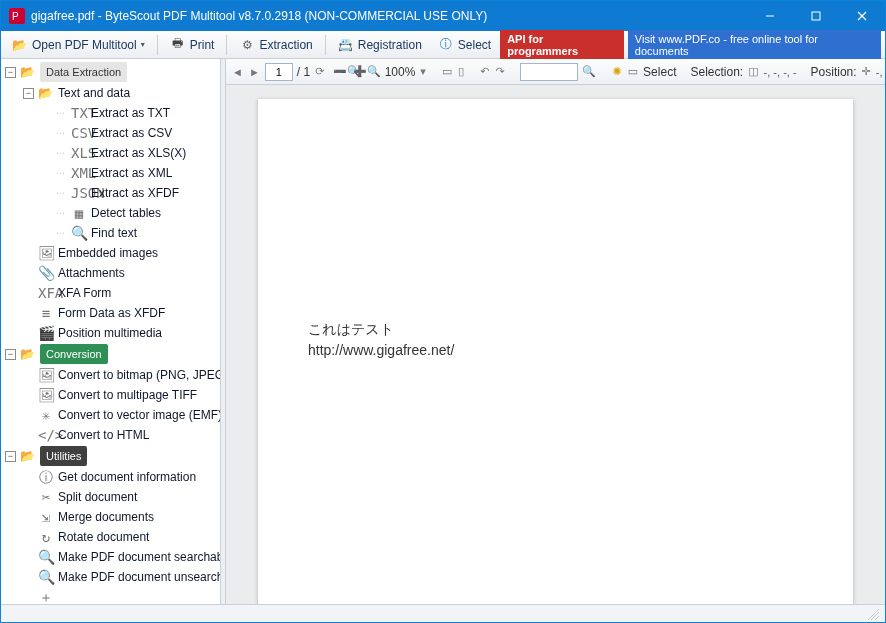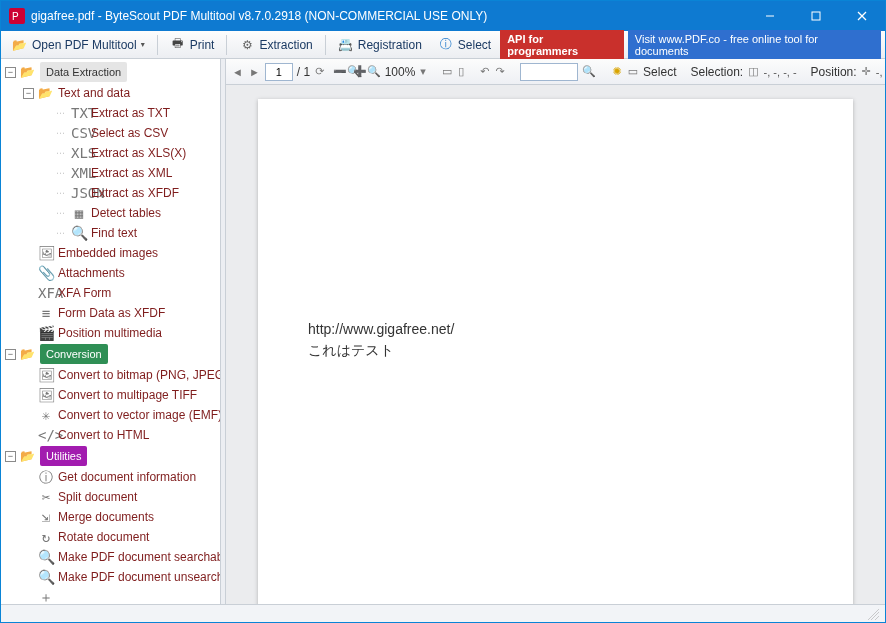--- a/index.html
+++ b/index.html
@@ -73,24 +73,24 @@
   .node{
     display:flex;align-items:center;gap:4px;padding:1px 4px;
     font-size:12px;color:#222;cursor:pointer;line-height:18px;
   }
   .twist{width:11px;height:11px;border:1px solid #8a8a8a;font-size:9px;line-height:9px;
     text-align:center;color:#555;background:#fff;flex-shrink:0}
   .twist.empty{border:none}
   .cat-chip{padding:1px 6px;border-radius:2px;color:#fff;font-size:11px}
   .chip-gray{background:#e5e5e5;color:#333}
   .chip-green{background:#2f8f55}
-  .chip-blue{background:#a21caf}
+  .chip-blue{background:#404040}
   .leaf-ic{width:16px;text-align:center;font-size:14px;color:#777;flex-shrink:0;font-family:monospace}
   .leaf-ic.folder{color:#d9a441;font-size:12px}
-  .leaf-txt{color:#7f1d1d}
+  .leaf-txt{color:#0f172a}
   .dotted-line{color:#bbb;font-size:9px;margin-right:2px}
 
   .splitter{width:5px;background:#eceef2;border-right:1px solid #c9cfd6;cursor:col-resize}
 
   .doc-area{flex:1;display:flex;flex-direction:column;min-width:0}
   .doc-toolbar{
     height:26px;background:linear-gradient(#fcfcfc,#eef0f4);
     border-bottom:1px solid #c9cfd6;display:flex;align-items:center;
     padding:0 5px;gap:4px;font-size:12px;color:#444;white-space:nowrap;
     overflow:hidden;
@@ -208,21 +208,21 @@
                       <span class="dotted-line">⋯</span>
                       <span class="leaf-ic">TXT</span>
                       <span class="leaf-txt">Extract as TXT</span>
                     </div>
                   </li>
                 <li>
                     <div class="node">
                       <span class="twist empty"></span>
                       <span class="dotted-line">⋯</span>
                       <span class="leaf-ic">CSV</span>
-                      <span class="leaf-txt">Select as CSV</span>
+                      <span class="leaf-txt">Extract as CSV</span>
                     </div>
                   </li>
                 <li>
                     <div class="node">
                       <span class="twist empty"></span>
                       <span class="dotted-line">⋯</span>
                       <span class="leaf-ic">XLS</span>
                       <span class="leaf-txt">Extract as XLS(X)</span>
                     </div>
                   </li>
@@ -429,22 +429,22 @@
         <span class="dtb-ic">◫</span>
         <span class="coord">-, -, -, -</span>
         <span class="dtb-sep"></span>
         <span class="lbl">Position:</span>
         <span class="dtb-ic">✛</span>
         <span class="coord">-, -</span>
       </div>
 
       <div class="doc-scroll">
         <div class="page">
+          <p>これはテスト</p>
           <p>http://www.gigafree.net/</p>
-          <p>これはテスト</p>
 
         </div>
       </div>
     </div>
   </div>
 
   <div class="statusbar">
     <span class="resize-grip"></span>
   </div>
 </div>

